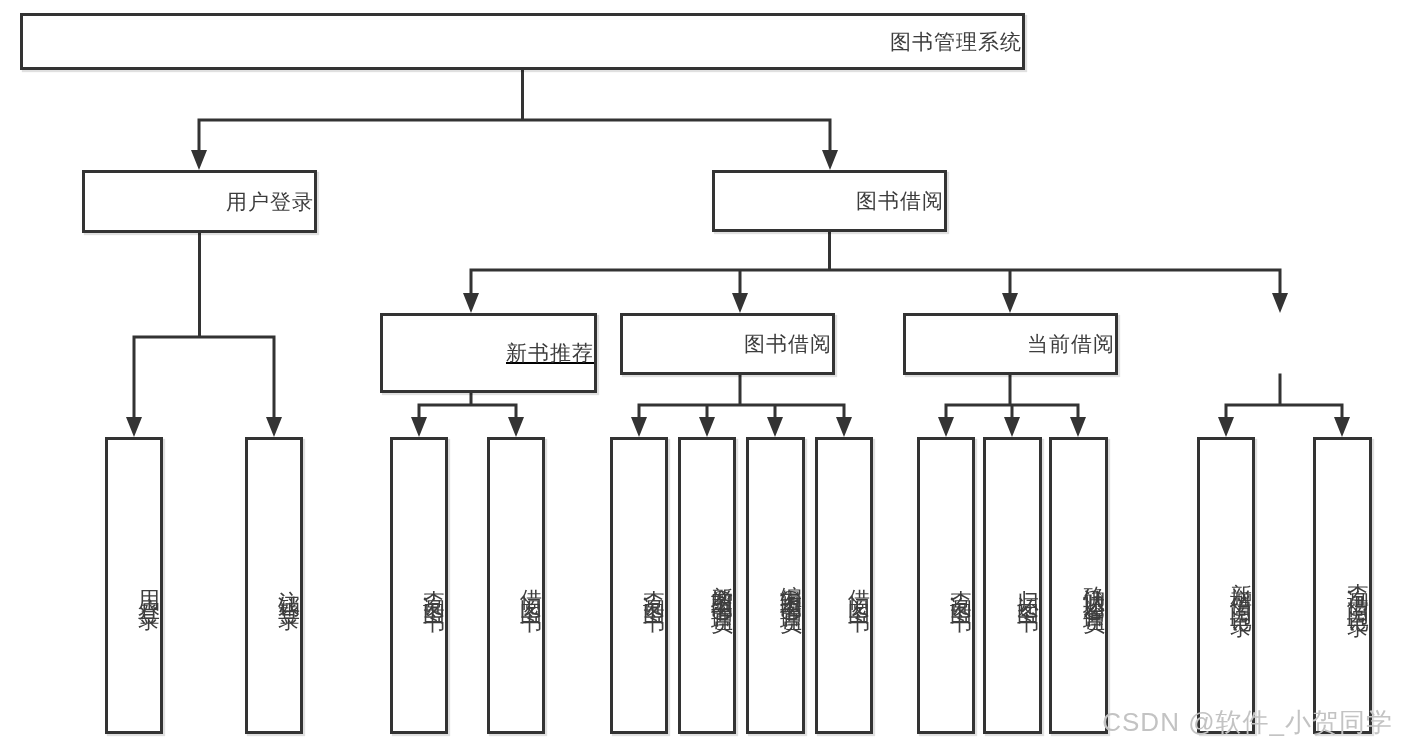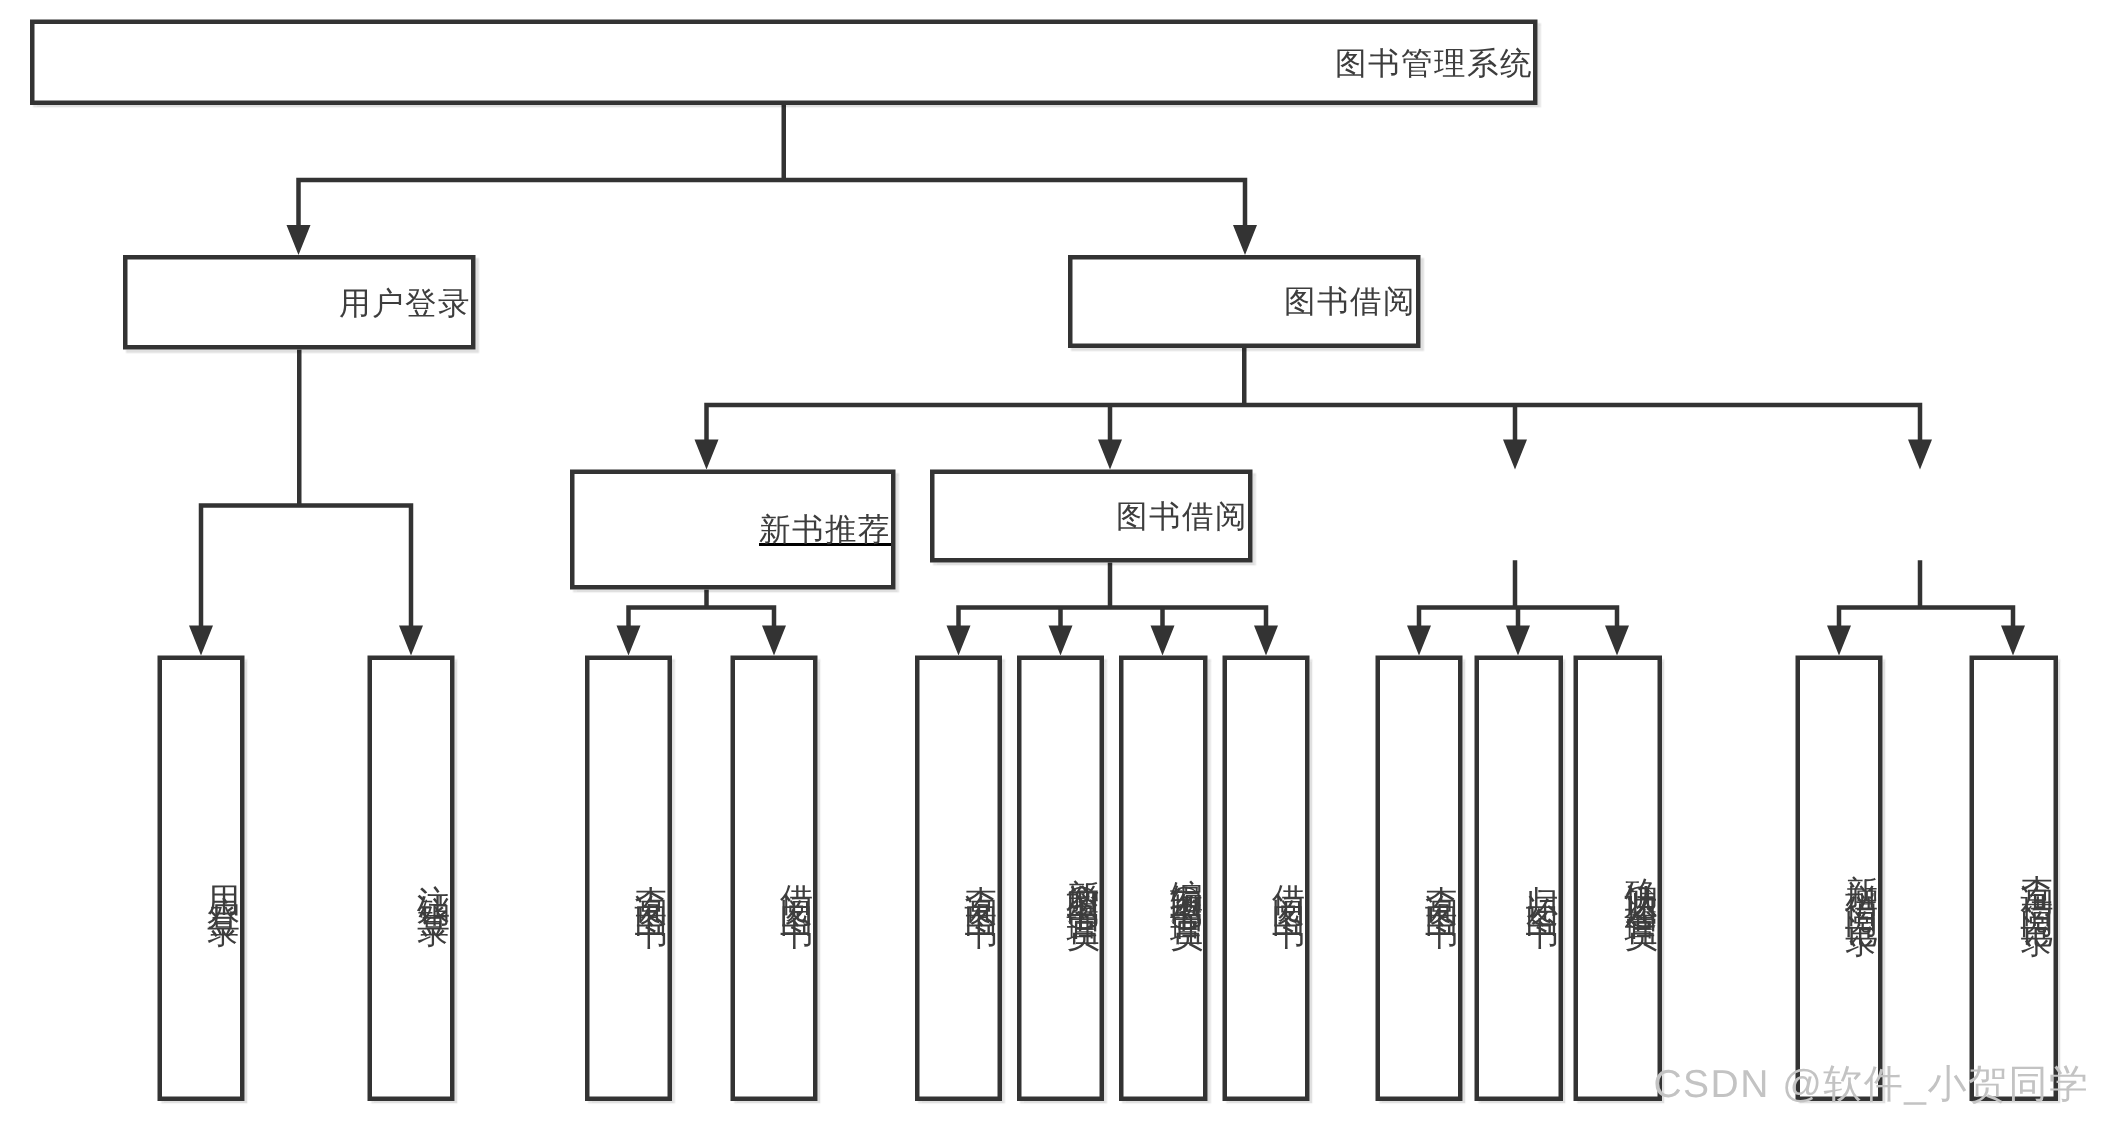--- a/index.html
+++ b/index.html
@@ -90,20 +90,23 @@
   <div class="node" style="left:712px; top:170px; width:235px; height:62px;">
     <span class="h-label">图书借阅</span>
   </div>
 
   <div class="node" style="left:380px; top:313px; width:217px; height:80px;text-decoration:underline;">
     <span class="h-label">新书推荐</span>
   </div>
   <div class="node" style="left:620px; top:313px; width:215px; height:62px;">
     <span class="h-label">图书借阅</span>
   </div>
+  <div class="node" style="left:903px; top:313px; width:215px; height:62px;">
+    <span class="h-label">当前借阅</span>
+  </div>
 
   <div class="node" style="left:105px; top:437px; width:58px; height:297px;">
     <span class="v-label">用户登录</span>
   </div>
   <div class="node" style="left:245px; top:437px; width:58px; height:297px;">
     <span class="v-label">注销登录</span>
   </div>
 
   <div class="node" style="left:390px; top:437px; width:58px; height:297px;">
     <span class="v-label">查询图书</span>

